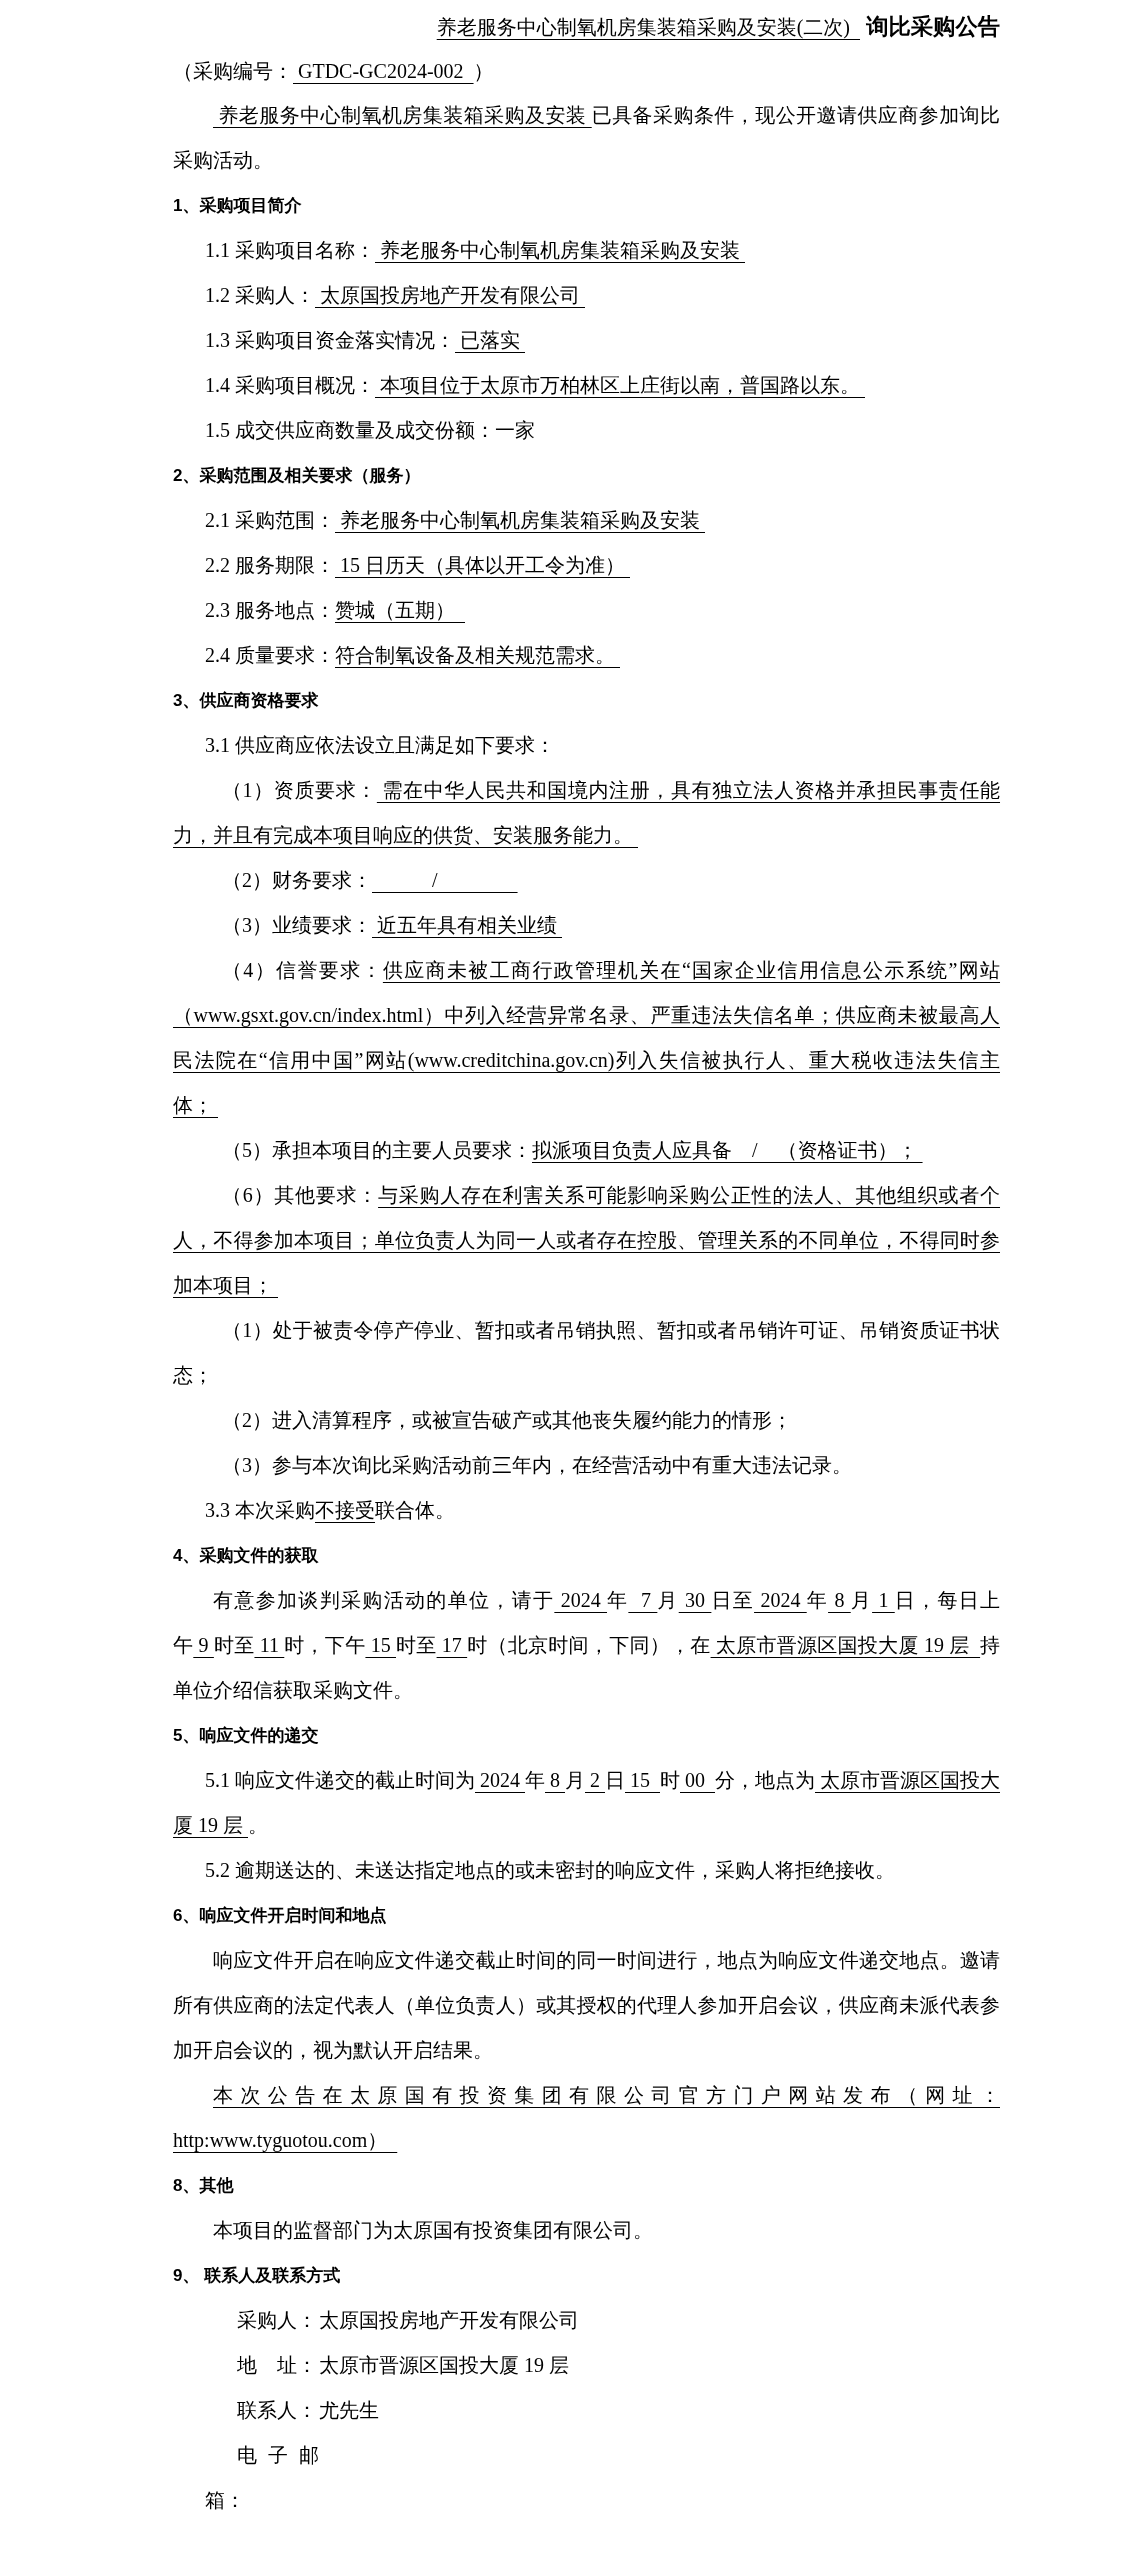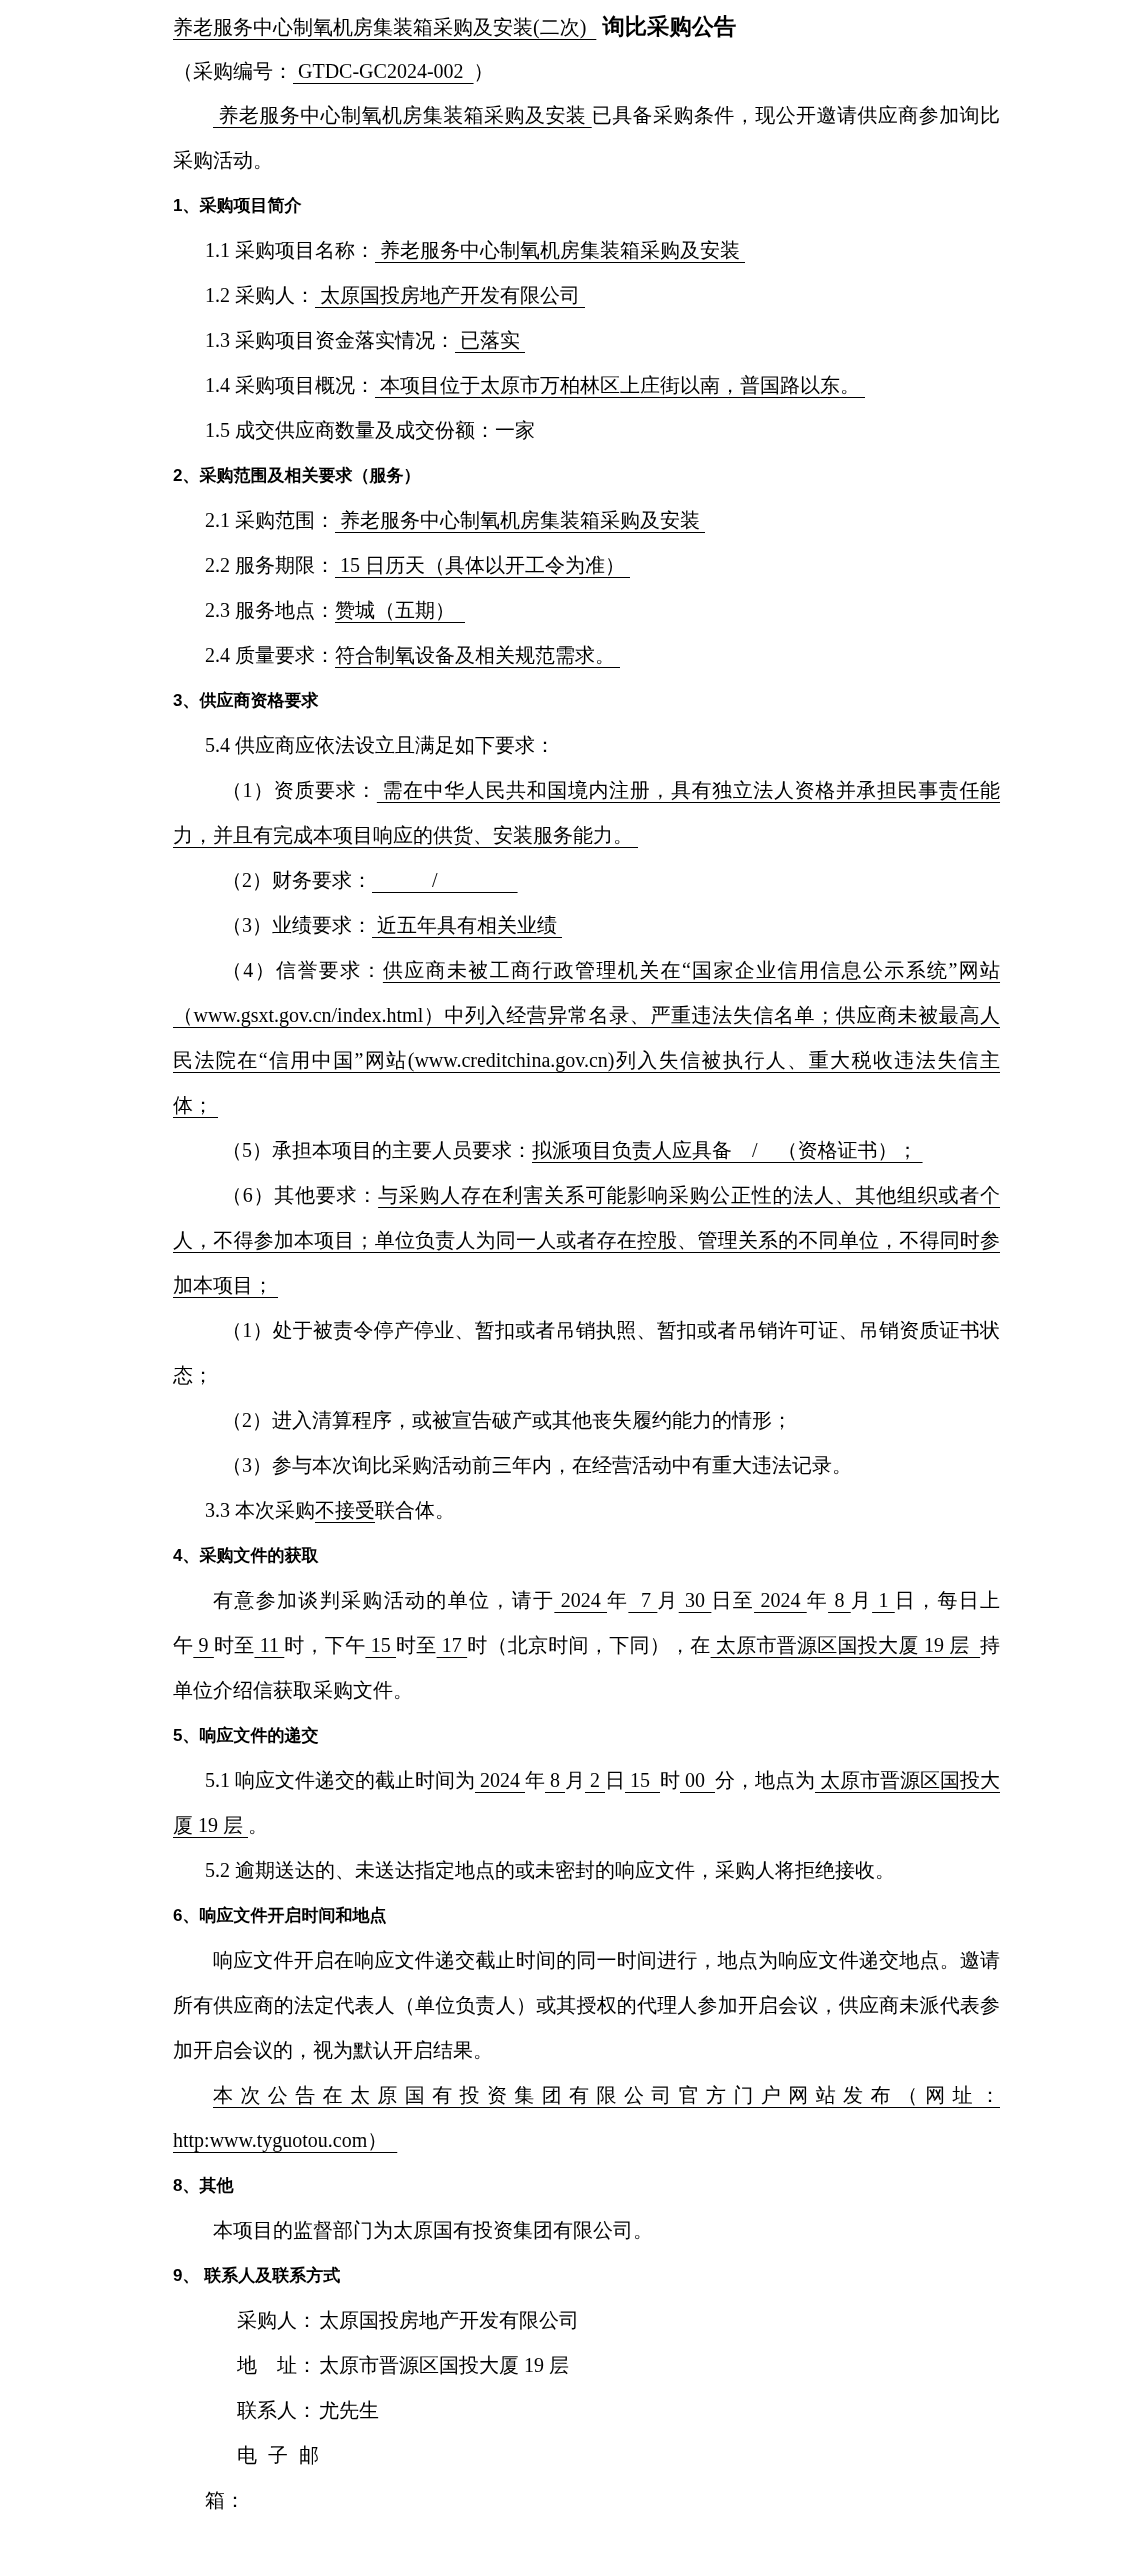--- a/index.html
+++ b/index.html
@@ -10,21 +10,21 @@
     font-family: "Liberation Serif", "DejaVu Serif", serif;
   }
   .doc {
     padding: 7.2px 144px 21.6px 173px;
     font-size: 20px;
     line-height: 45px;
     text-align: justify;
   }
   .blk { margin: 0; }
   .title {
-    text-align: left;
+    text-align: right;
     text-indent: 0;
     line-height: 39px;
     margin-bottom: 4.3px;
   }
   .title .t2 {
     font-family: "Liberation Sans", "DejaVu Sans", sans-serif;
     font-weight: bold;
     font-size: 22.3px;
   }
   .subtitle {
@@ -62,21 +62,21 @@
     <div class="blk item1"><span>1.2 采购人：</span><span class="u">&nbsp;太原国投房地产开发有限公司&nbsp;</span></div>
     <div class="blk item1"><span>1.3 采购项目资金落实情况：</span><span class="u">&nbsp;已落实&nbsp;</span></div>
     <div class="blk item1"><span>1.4 采购项目概况：</span><span class="u">&nbsp;本项目位于太原市万柏林区上庄街以南，普国路以东。&nbsp;</span></div>
     <div class="blk item1"><span>1.5 成交供应商数量及成交份额：一家</span></div>
     <div class="blk heading"><span>2、采购范围及相关要求（服务）</span></div>
     <div class="blk item1"><span>2.1 采购范围：</span><span class="u">&nbsp;养老服务中心制氧机房集装箱采购及安装&nbsp;</span></div>
     <div class="blk item1"><span>2.2 服务期限：</span><span class="u">&nbsp;15 日历天（具体以开工令为准）&nbsp;</span></div>
     <div class="blk item1"><span>2.3 服务地点：</span><span class="u">赞城（五期）&nbsp;&nbsp;</span></div>
     <div class="blk item1"><span>2.4 质量要求：</span><span class="u">符合制氧设备及相关规范需求。&nbsp;</span></div>
     <div class="blk heading"><span>3、供应商资格要求</span></div>
-    <div class="blk item1"><span>5.4 供应商应依法设立且满足如下要求：</span></div>
+    <div class="blk item1"><span>3.1 供应商应依法设立且满足如下要求：</span></div>
     <div class="blk item2"><span>（1）资质要求：</span><span class="u">&nbsp;需在中华人民共和国境内注册，具有独立法人资格并承担民事责任能力，并且有完成本项目响应的供货、安装服务能力。&nbsp;</span></div>
     <div class="blk item2"><span>（2）财务要求：</span><span class="u">　　　/　　　　</span></div>
     <div class="blk item2"><span>（3）业绩要求：</span><span class="u">&nbsp;近五年具有相关业绩&nbsp;</span></div>
     <div class="blk item2"><span>（4）信誉要求：</span><span class="u">供应商未被工商行政管理机关在“国家企业信用信息公示系统”网站（www.gsxt.gov.cn/index.html）中列入经营异常名录、严重违法失信名单；供应商未被最高人民法院在“信用中国”网站(www.creditchina.gov.cn)列入失信被执行人、重大税收违法失信主体；&nbsp;</span></div>
     <div class="blk item2"><span>（5）承担本项目的主要人员要求：</span><span class="u">拟派项目负责人应具备　/　（资格证书）；&nbsp;</span></div>
     <div class="blk item2"><span>（6）其他要求：</span><span class="u">与采购人存在利害关系可能影响采购公正性的法人、其他组织或者个人，不得参加本项目；单位负责人为同一人或者存在控股、管理关系的不同单位，不得同时参加本项目；&nbsp;</span></div>
     <div class="blk item2"><span>（1）处于被责令停产停业、暂扣或者吊销执照、暂扣或者吊销许可证、吊销资质证书状态；</span></div>
     <div class="blk item2"><span>（2）进入清算程序，或被宣告破产或其他丧失履约能力的情形；</span></div>
     <div class="blk item2"><span>（3）参与本次询比采购活动前三年内，在经营活动中有重大违法记录。</span></div>
     <div class="blk item1"><span>3.3 本次采购</span><span class="u">不接受</span><span>联合体。</span></div>

